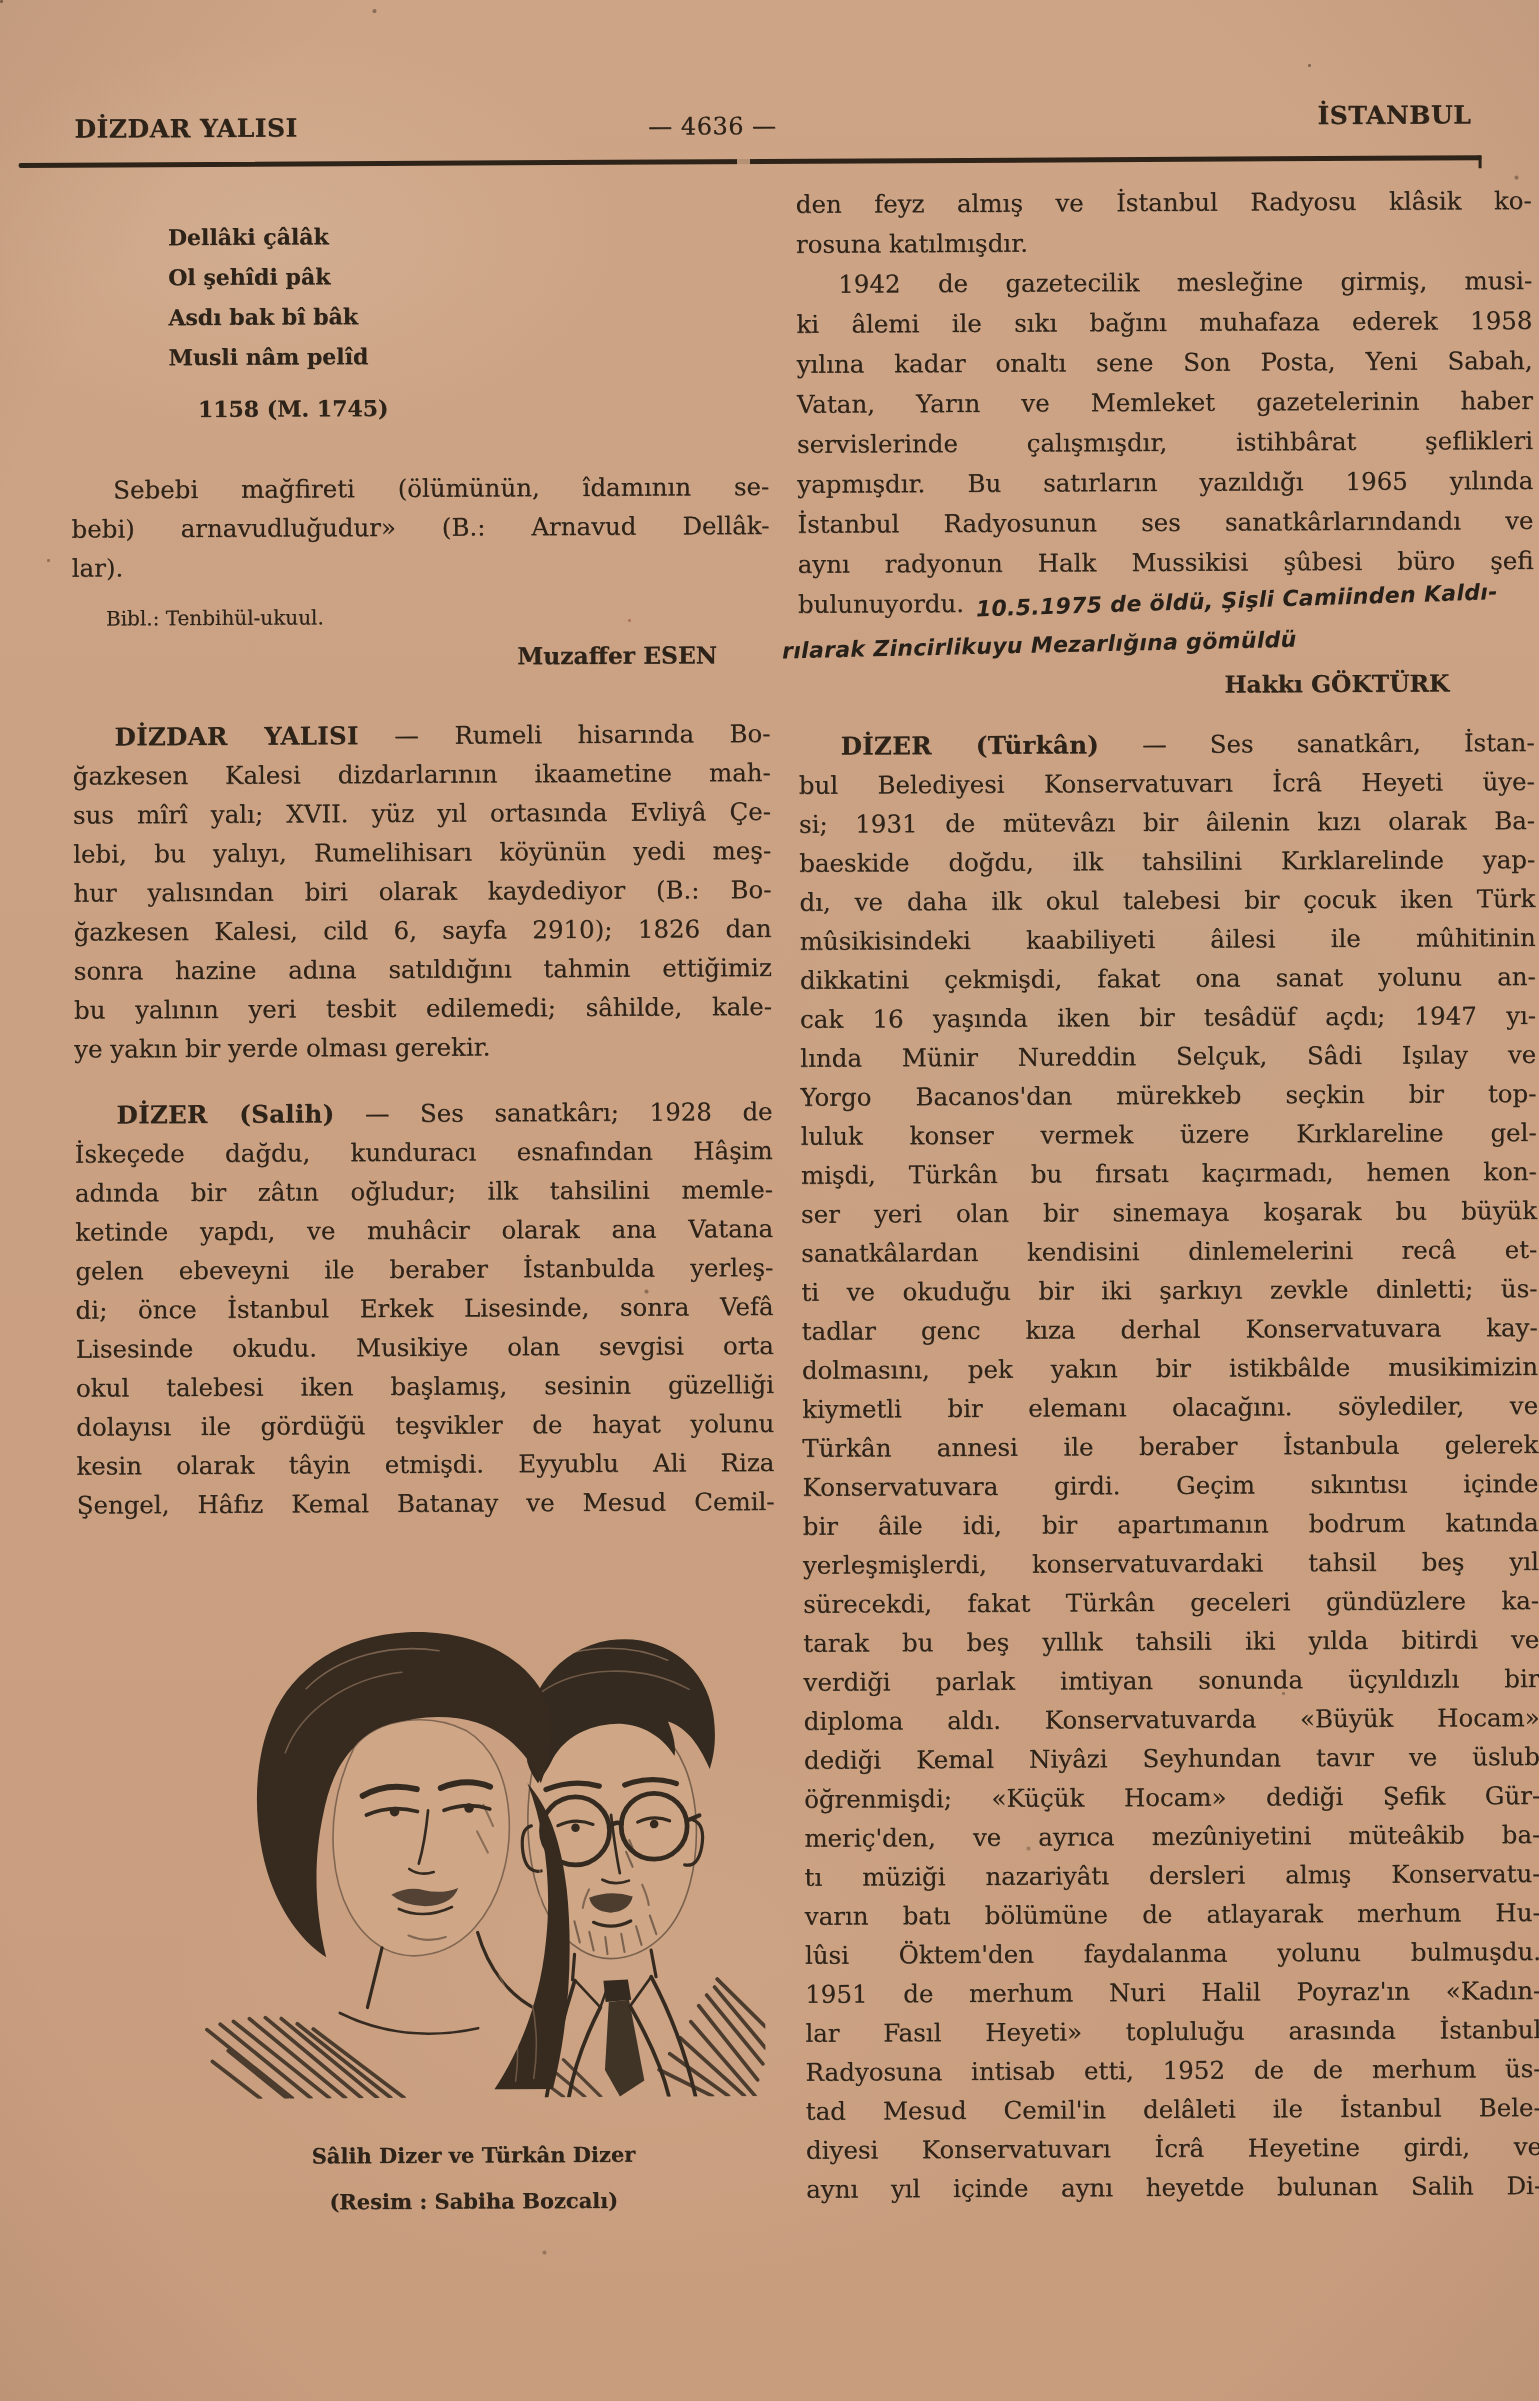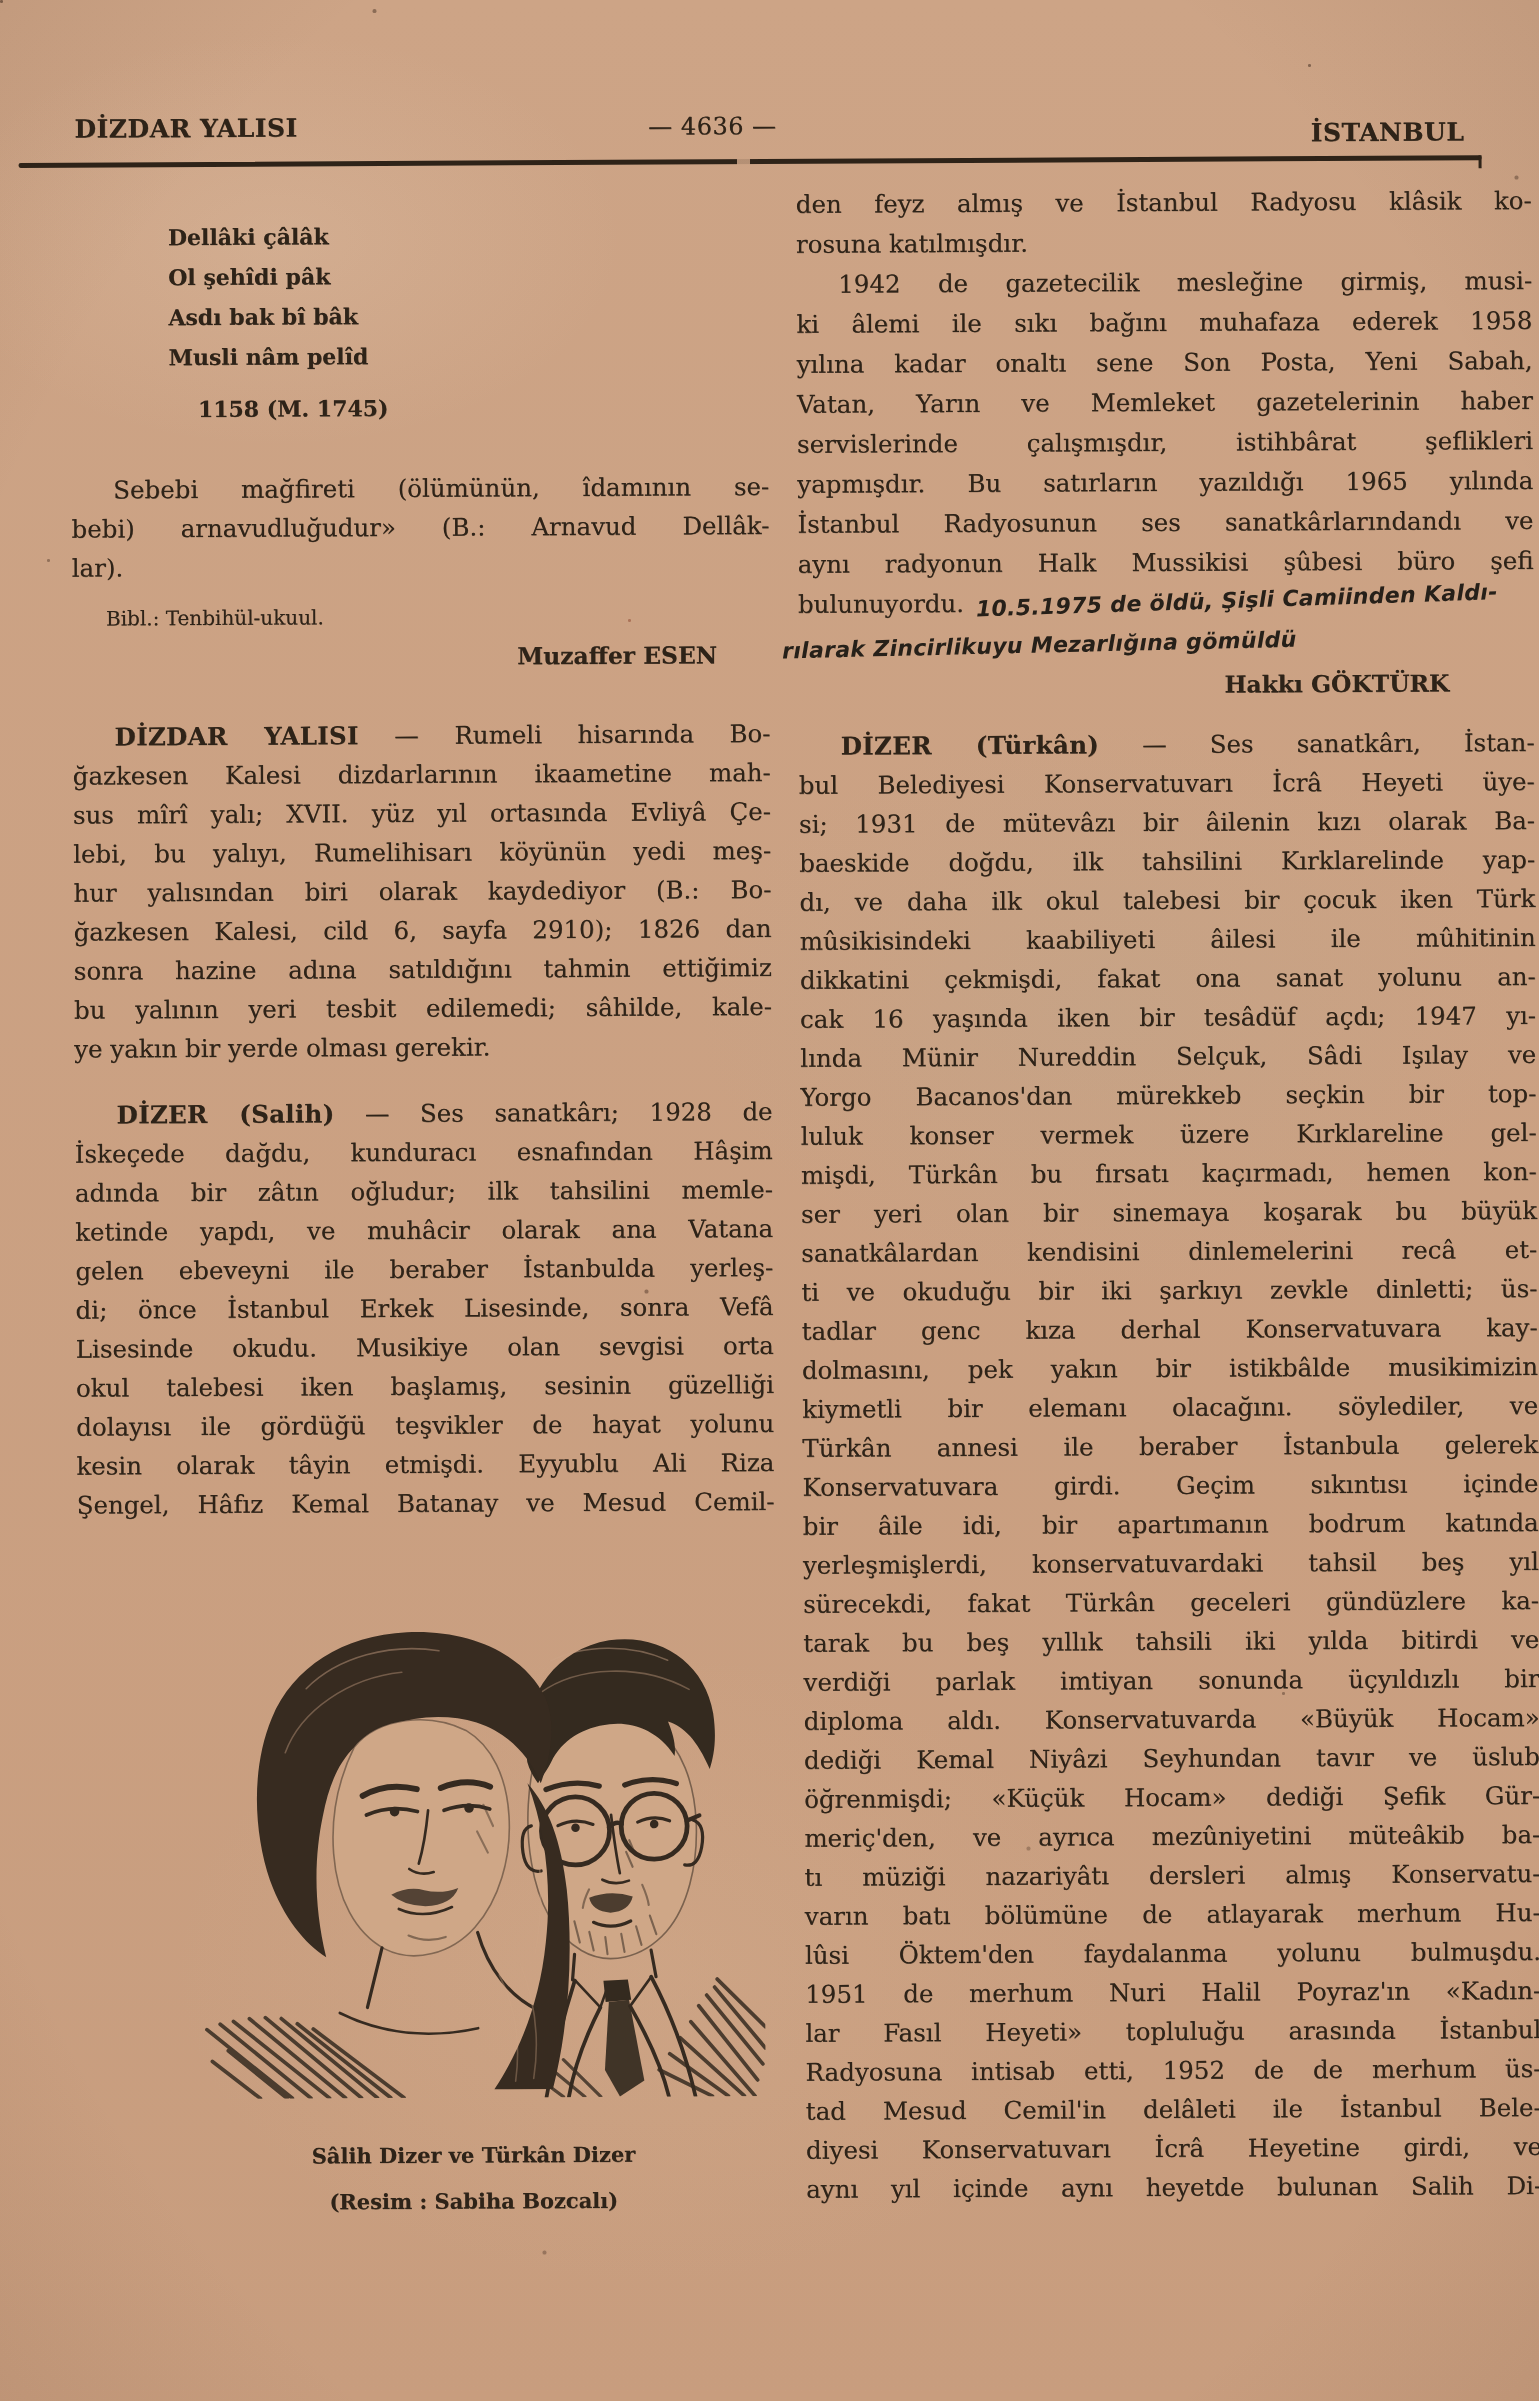--- a/index.html
+++ b/index.html
@@ -20,21 +20,21 @@
     box-shadow: 373px 9.6px 0 0.5px rgba(60,40,28,.45), 1308px 64px 0 0 rgba(60,40,28,.5),
       1515px 176px 0 0.5px rgba(60,40,28,.4), 47px 559px 0 0 rgba(60,40,28,.4),
       645px 1290px 0 0.5px rgba(70,45,30,.45), 1282px 1692px 0 0 rgba(60,40,28,.4),
       543px 2251px 0 0.5px rgba(60,40,28,.35), 1357px 905px 0 0 rgba(120,60,40,.4),
       628px 619px 0 0 rgba(140,70,45,.5), 1027px 1847px 0 0.5px rgba(60,40,28,.3);}
   
   .hdr-item{position:absolute;font-weight:bold;font-size:25px;letter-spacing:0.5px;white-space:nowrap;
     text-shadow:0.3px 0.3px 0 rgba(46,35,24,0.6);}
   .h-left{left:80px;top:111px;}
   .h-center{left:617px;top:112px;width:202px;text-align:center;font-weight:normal;font-size:24px;}
-  .h-right{right:69px;top:104px;margin-top:17px;}
+  .h-right{right:62px;top:104px;}
   .rule{position:absolute;left:24px;top:159px;width:1463px;height:4.8px;border-radius:2.1px;
     background:linear-gradient(90deg,#2e2318 0 49.1%, rgba(46,35,24,0.15) 49.1% 50%, #2e2318 50% 100%);}
   .rule::after{content:"";position:absolute;right:0;top:0;width:2.7px;height:12.8px;background:#2e2318;}
   
   .col{position:absolute;}
   .col-left{left:75px;top:214px;width:698px;}
   .col-right{left:801px;top:185px;width:736px;}
   .tline{font-size:24.5px;line-height:39px;text-align:justify;text-align-last:justify;
     text-shadow:0.3px 0.3px 0 rgba(46,35,24,0.5);}
   .cont .tline{line-height:40px;}

